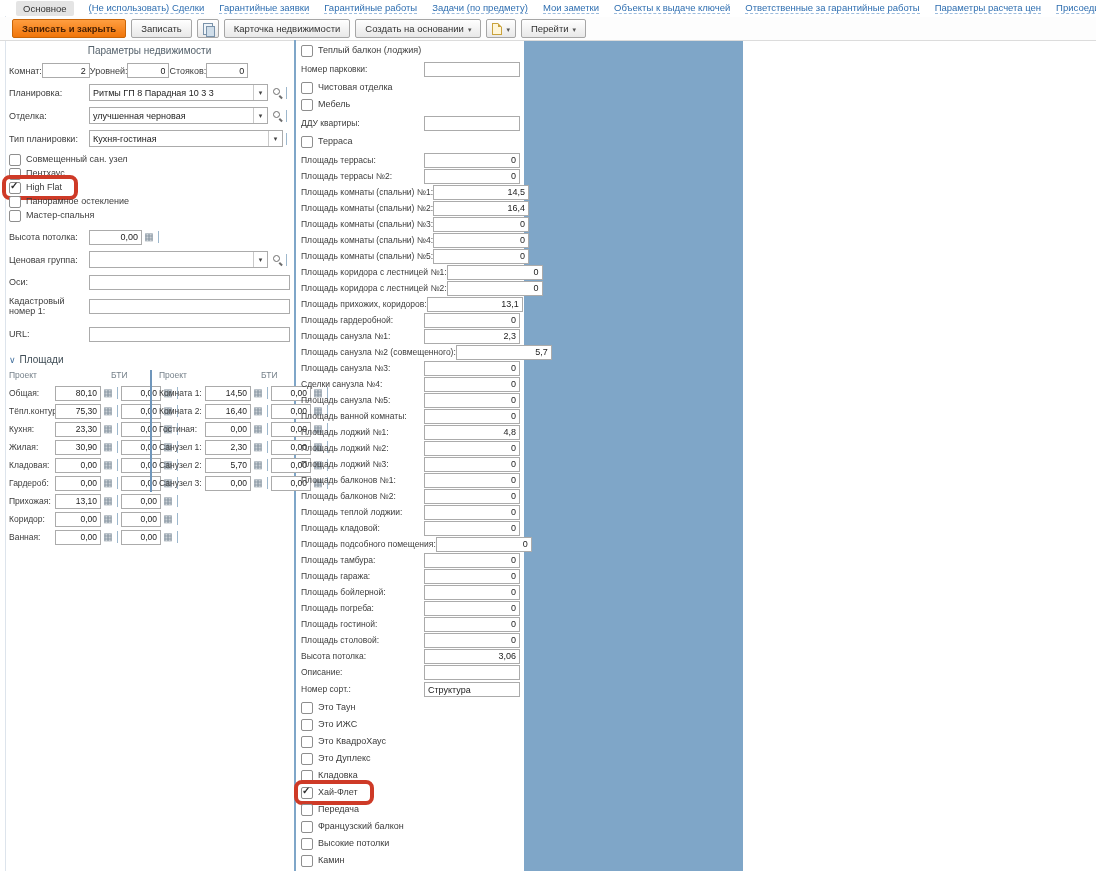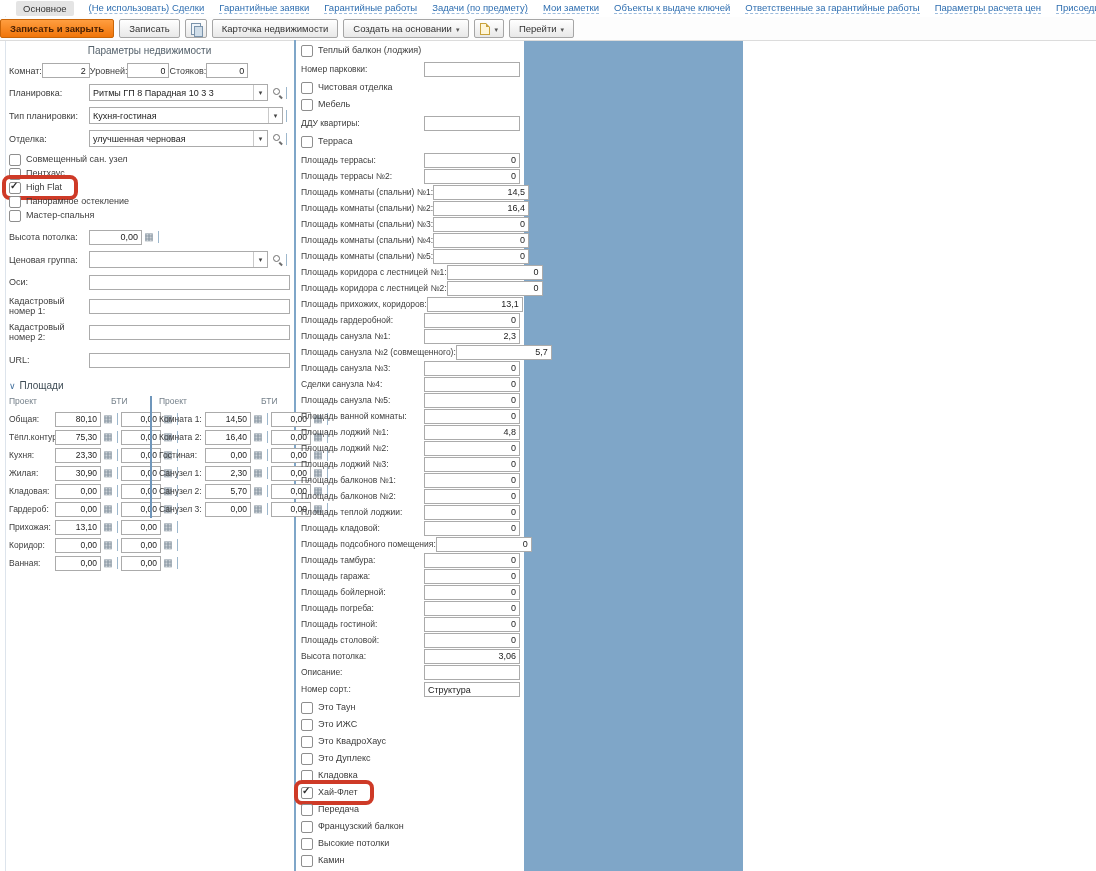--- a/index.html
+++ b/index.html
@@ -11,21 +11,21 @@
   
   .page-left-line{position:absolute;left:5px;top:0;bottom:0;width:1px;background:#dde4ec;}
   .accent{position:absolute;left:2px;top:1px;width:4px;height:13px;background:#e8680f;}
 
   
   .tabbar{position:absolute;top:0;left:0;right:0;height:16px;display:flex;align-items:center;gap:15px;padding-left:16px;background:#fff;white-space:nowrap;}
   .tab{color:#2e6eb0;text-decoration:none;border-bottom:1px dashed #9dbcdd;cursor:pointer;line-height:11px;font-size:9.5px;}
   .tab.active{color:#333;border-bottom:none;background:#e4e4e4;padding:2px 7px;border-radius:2px;}
 
   
-  .toolbar{position:absolute;top:17px;left:0;right:0;height:23px;display:flex;align-items:center;gap:5px;padding-left:0;background:#fdfdfd;border-bottom:1px solid #dcdcdc;}
+  .toolbar{position:absolute;top:17px;left:0;right:0;height:23px;display:flex;align-items:center;gap:5px;padding-left:12px;background:#fdfdfd;border-bottom:1px solid #dcdcdc;}
   .btn{font-family:"Liberation Sans",sans-serif;font-size:9.5px;color:#333;border:1px solid #a6a6a6;border-radius:2px;
        background:linear-gradient(#ffffff,#e8e8e8);height:19px;padding:0 9px;display:inline-flex;align-items:center;gap:4px;cursor:pointer;overflow:visible;}
   .btn.primary{background:linear-gradient(#ff9e40,#f0750a);border-color:#c96508;color:#4a2104;font-weight:bold;}
   .btn.iconbtn{padding:0 5px;}
   .caret{display:inline-block;}
   .caret::before{content:"▾";font-size:7px;color:#555;}
   .ic-copy{position:relative;width:8px;height:10px;background:#eef4f9;border:1px solid #7a93ab;display:inline-block;}
   .ic-copy::before{content:"";position:absolute;left:2px;top:2px;width:7px;height:9px;background:#cfdde9;border:1px solid #7a93ab;}
   .ic-doc{position:relative;width:8px;height:10px;background:#fff6d8;border:1px solid #c9a23c;display:inline-block;}
   .ic-doc::after{content:"";position:absolute;right:-1px;top:-1px;width:0;height:0;border:2px solid;border-color:#fdfdfd #fdfdfd #c9a23c #c9a23c;}
@@ -160,35 +160,35 @@
     <label class="flabel">Планировка:</label>
     <div class="combo">
       <input value="Ритмы ГП 8 Парадная 10 3 3" style="">
       <span class="cbtn"></span>
     </div>
     <span class="lupa"></span>
     <span class="vsep"></span>
   </div>
 
   <div class="frow">
+    <label class="flabel">Отделка:</label>
+    <div class="combo">
+      <input value="улучшенная черновая" style="">
+      <span class="cbtn"></span>
+    </div>
+    <span class="lupa"></span>
+    <span class="vsep"></span>
+  </div>
+
+  <div class="frow">
     <label class="flabel">Тип планировки:</label>
     <div class="combo">
       <input value="Кухня-гостиная" style="">
       <span class="cbtn"></span>
     </div>
-    <span class="vsep"></span>
-  </div>
-
-  <div class="frow">
-    <label class="flabel">Отделка:</label>
-    <div class="combo">
-      <input value="улучшенная черновая" style="">
-      <span class="cbtn"></span>
-    </div>
-    <span class="lupa"></span>
     <span class="vsep"></span>
   </div>
 
     <div class="cbrow">
       <span class="cb"></span>
       <span class="cbl">Совмещенный сан. узел</span>
     </div>
 
     <div class="cbrow">
       <span class="cb"></span>
@@ -230,24 +230,20 @@
   <div class="frow">
     <label class="flabel">Оси:</label>
     <input class="grow" style="">
   </div>
 
   <div class="frow">
     <label class="flabel">Кадастровый номер 1:</label>
     <input class="grow" style="">
   </div>
 
-  <div class="frow">
-    <label class="flabel">Кадастровый номер 2:</label>
-    <input class="grow" style="">
-  </div>
 
   <div class="frow" style="margin-top:10px">
     <label class="flabel">URL:</label>
     <input class="grow" style="">
   </div>
 
   <div class="areas-title">
     <span class="chev"></span>
     <span>Площади</span>
   </div>

